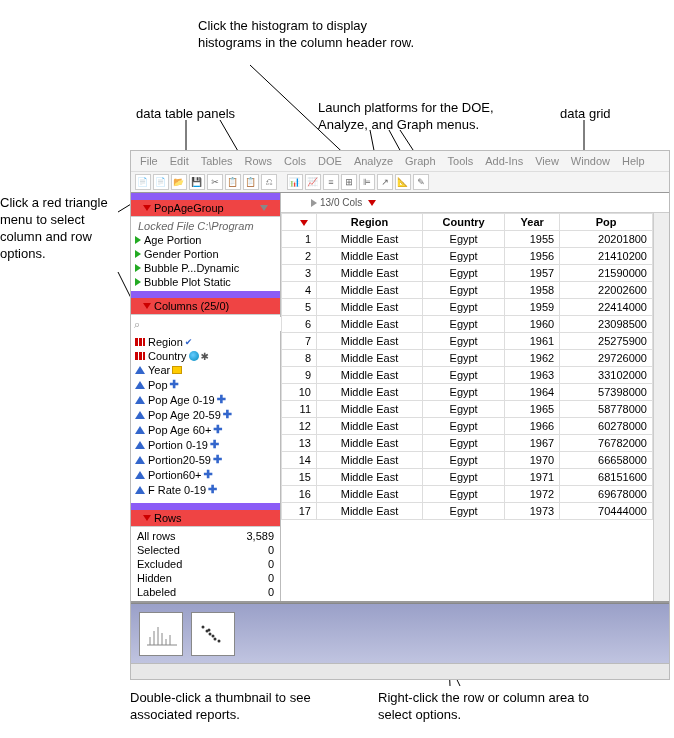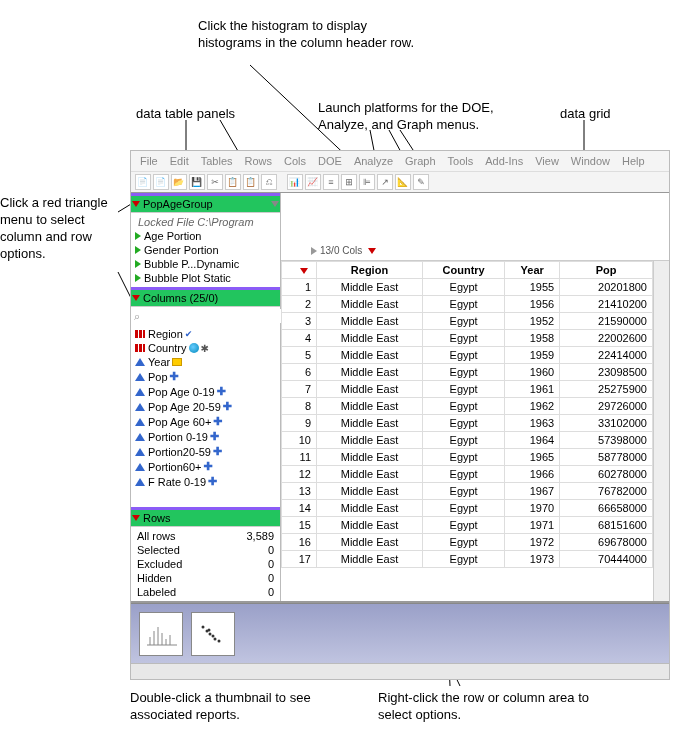--- a/index.html
+++ b/index.html
@@ -71,24 +71,24 @@
   .left-panels {
     width: 150px;
     display: flex;
     flex-direction: column;
     border-right: 1px solid #bbb;
     background: #fff;
   }
   .panel-header {
     display: flex;
     align-items: center;
-    background: #22c55e;
-    border-top: 3px solid #8b5cf6;
+    background: #ef4444;
+    border-top: 7px solid #8b5cf6;
     border-bottom: 1px solid #ccc;
-    padding: 2px 1px;
+    padding: 2px 12px;
     font-size: 11px;
   }
   .red-triangle {
     width: 0; height: 0;
     border-left: 4px solid transparent;
     border-right: 4px solid transparent;
     border-top: 6px solid #c00;
     margin-right: 3px;
   }
   .gray-triangle {
@@ -153,21 +153,20 @@
   }
   .grid-top {
     height: 20px;
     display: flex;
     align-items: center;
     font-size: 10px;
     color: #555;
     padding-left: 30px;
     border-bottom: 1px solid #ccc;
     background: #fff;
-    margin-top: 48px;
   }
   .grid-table {
     width: 100%;
     border-collapse: collapse;
     font-size: 11px;
   }
   .grid-table th, .grid-table td {
     border: 1px solid #ddd;
     padding: 2px 5px;
     text-align: right;
@@ -465,21 +464,21 @@
                   <td>2</td>
                   <td class="region">Middle East</td>
                   <td class="country">Egypt</td>
                   <td>1956</td>
                   <td>21410200</td>
                 </tr>
                 <tr>
                   <td>3</td>
                   <td class="region">Middle East</td>
                   <td class="country">Egypt</td>
-                  <td>1952</td>
+                  <td>1957</td>
                   <td>21590000</td>
                 </tr>
                 <tr>
                   <td>4</td>
                   <td class="region">Middle East</td>
                   <td class="country">Egypt</td>
                   <td>1958</td>
                   <td>22002600</td>
                 </tr>
                 <tr>

